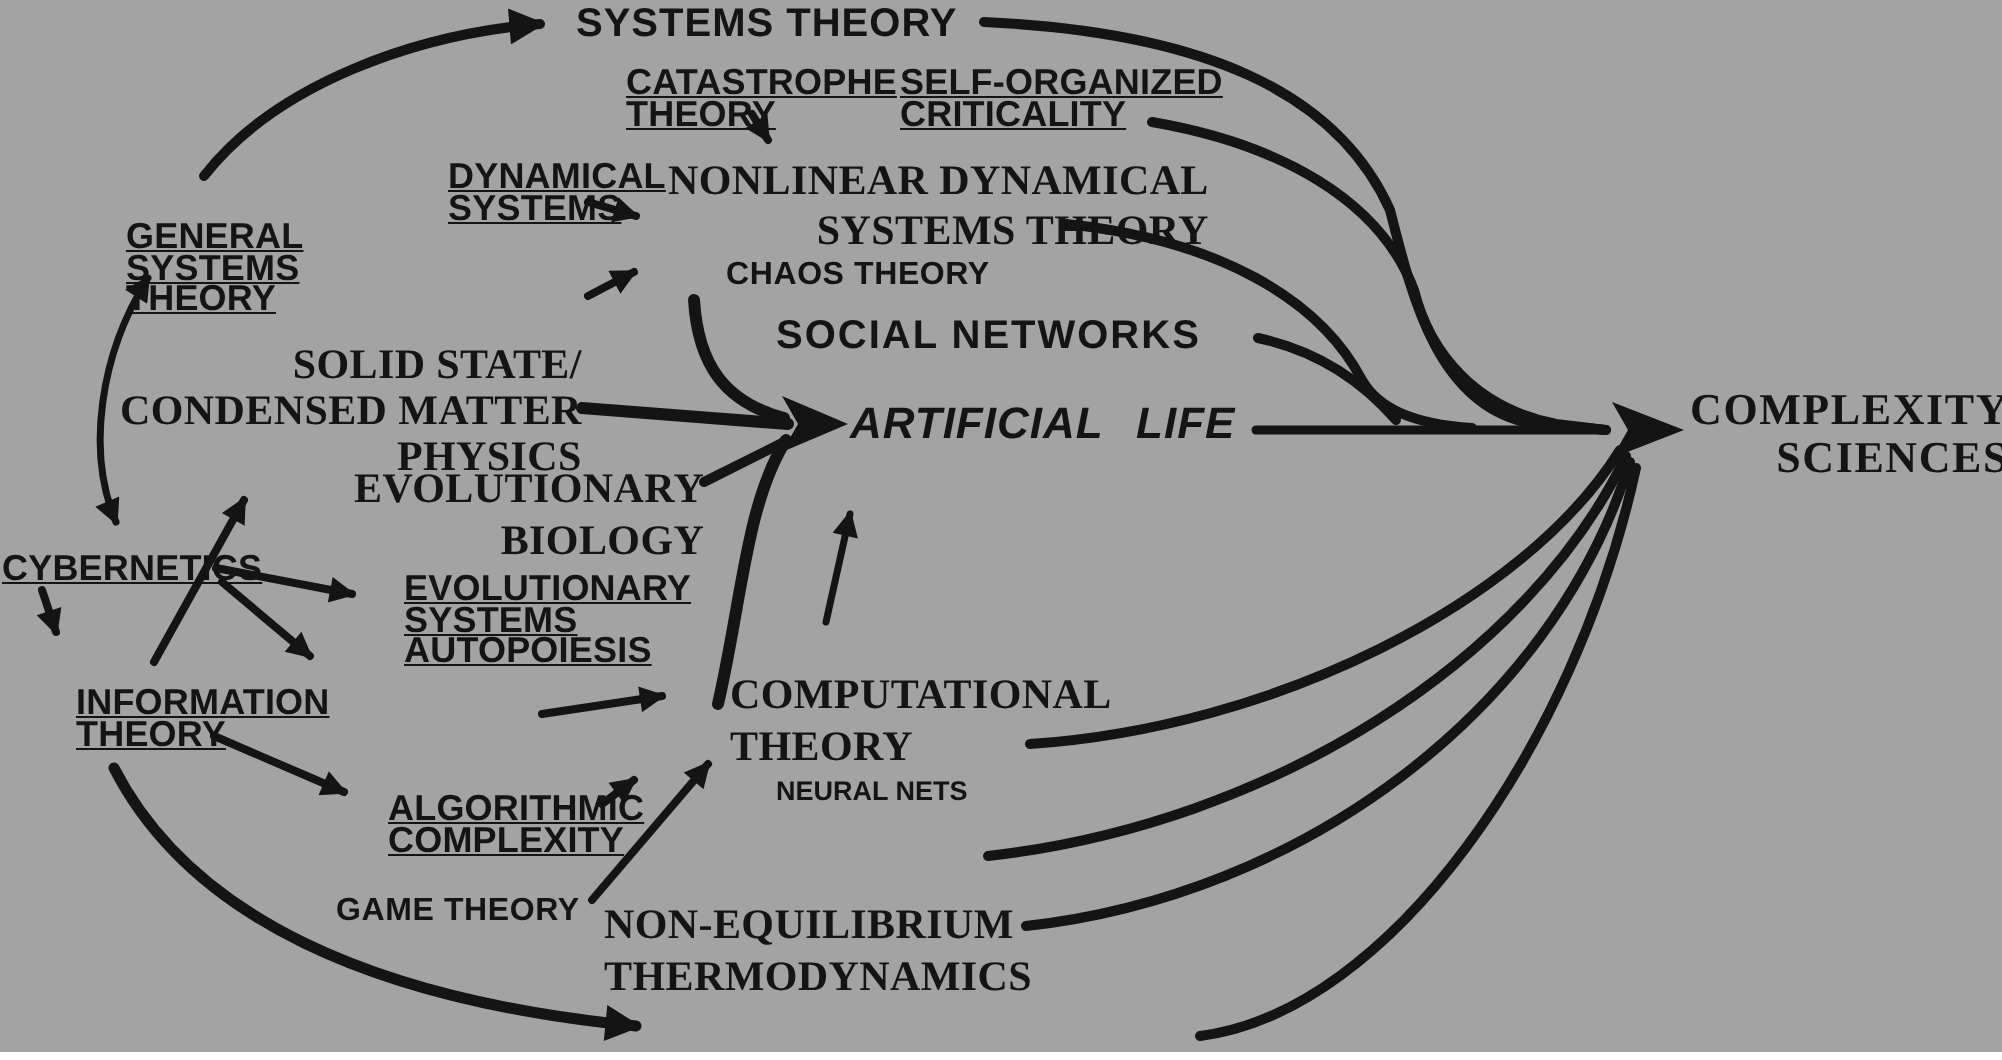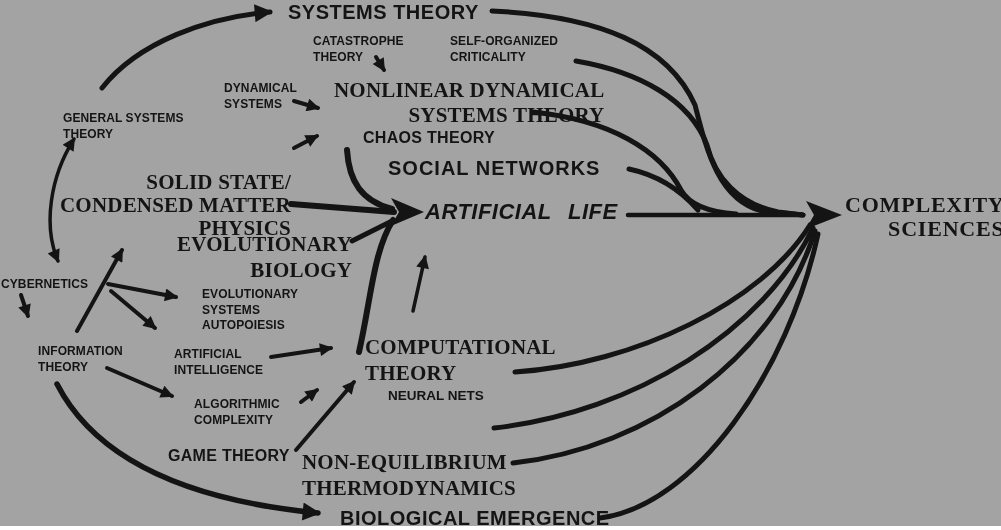--- a/index.html
+++ b/index.html
@@ -2,21 +2,21 @@
 <html><head>
 <meta charset="utf-8">
 <style>
   html,body{margin:0;padding:0;background:#ffffff;}
   .stage{position:relative;width:1001px;height:526px;background:#a3a3a3;overflow:hidden;
          font-family:"Liberation Sans",sans-serif;color:#141414;padding-left:18px;}
   .arrows{position:absolute;left:0;top:0;z-index:0;}
   .lbl{position:absolute;z-index:1;white-space:pre-line;color:#141414;}
   .sans{font-family:"Liberation Sans",sans-serif;font-weight:700;}
   .serif{font-family:"Liberation Serif",serif;font-weight:700;text-align:right;}
-  .s12{font-size:12px;line-height:15.5px;letter-spacing:0.1px;}
+  .s12{font-size:18px;line-height:15.5px;letter-spacing:0.1px;text-decoration:underline;}
   .s13{font-size:13.5px;line-height:16px;}
   .s16{font-size:16px;line-height:18px;letter-spacing:0.3px;}
   .s20{font-size:20px;line-height:22px;letter-spacing:0.5px;}
   .serif21{font-size:21px;line-height:23px;letter-spacing:0.2px;}
   .ital{font-style:italic;}
   .ctr{text-align:left;}
 </style>
 </head>
 <body>
 
@@ -87,27 +87,24 @@
 PHYSICS</div>
   <div class="lbl sans ital" style="left:425px;top:200px;font-size:22px;line-height:24px;word-spacing:10px;letter-spacing:0.5px">ARTIFICIAL LIFE</div>
   <div class="lbl serif serif21" style="left:177px;top:231px;line-height:26px">EVOLUTIONARY
 BIOLOGY</div>
   <div class="lbl sans s12" style="left:1px;top:277px">CYBERNETICS</div>
   <div class="lbl sans s12" style="left:202px;top:287px">EVOLUTIONARY
 SYSTEMS
 AUTOPOIESIS</div>
   <div class="lbl sans s12" style="left:38px;top:344px">INFORMATION
 THEORY</div>
-  <div class="lbl sans s12" style="left:174px;top:347px">ARTIFICIAL
-INTELLIGENCE</div>
   <div class="lbl sans s12" style="left:194px;top:397px">ALGORITHMIC
 COMPLEXITY</div>
   <div class="lbl serif serif21 ctr" style="left:365px;top:334px;width:190px;line-height:26px">COMPUTATIONAL
 THEORY</div>
   <div class="lbl sans s13" style="left:388px;top:388px">NEURAL NETS</div>
   <div class="lbl sans s16" style="left:168px;top:447px">GAME THEORY</div>
   <div class="lbl serif serif21 ctr" style="left:302px;top:449px;width:212px;line-height:26px">NON-EQUILIBRIUM
 THERMODYNAMICS</div>
-  <div class="lbl sans s20" style="left:340px;top:507px">BIOLOGICAL EMERGENCE</div>
   <div class="lbl serif" style="left:845px;top:193px;font-size:22px;line-height:24px;letter-spacing:0.8px">COMPLEXITY
 SCIENCES</div>
 
 </div>
 
 </body></html>

